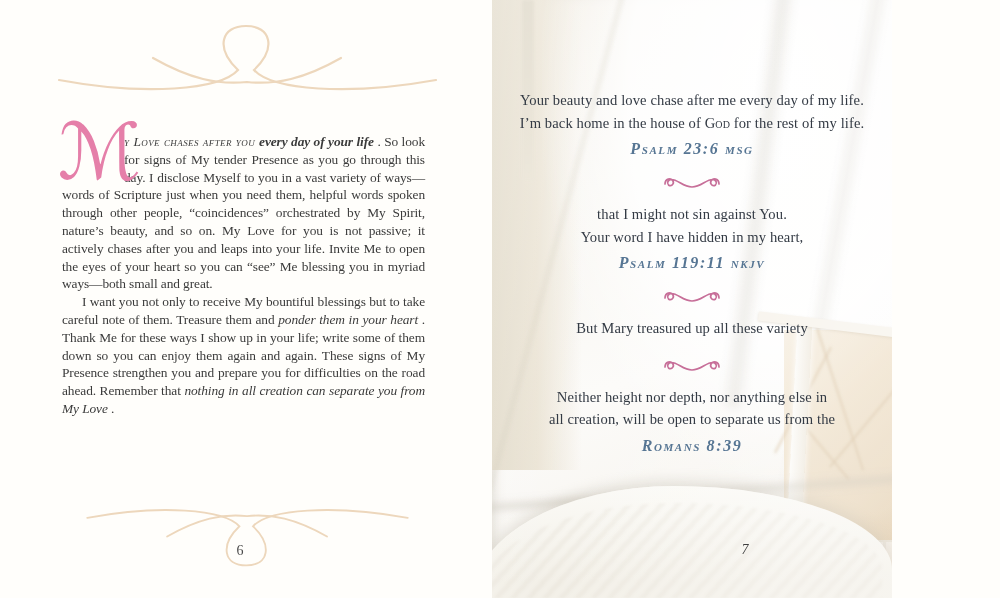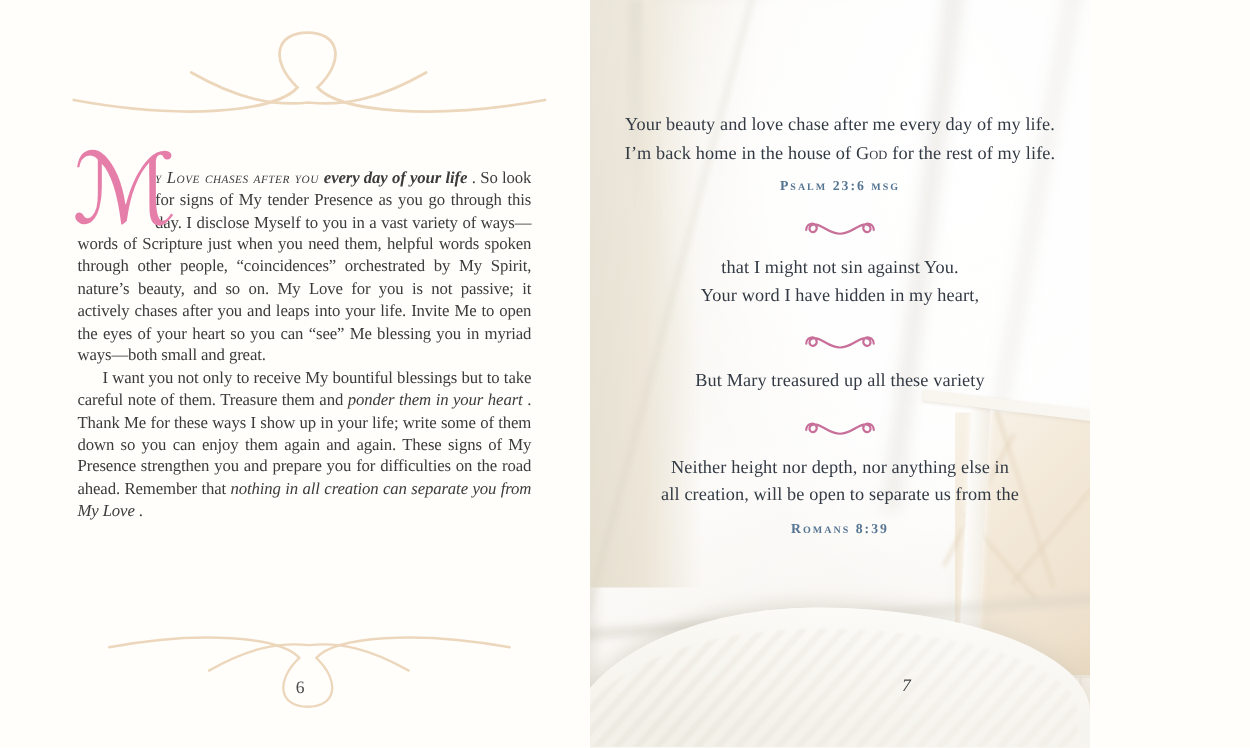--- a/index.html
+++ b/index.html
@@ -30,21 +30,21 @@
   }
   .sc-open{font-variant:small-caps;font-style:italic;letter-spacing:.4px;margin-top:48px;}
   .bi{font-weight:bold;font-style:italic;}
   .em{font-style:italic;}
   .pagenum-left{
     position:absolute;left:226px;top:543px;width:28px;text-align:center;
     font-size:14px;color:#4a4a4a;
   }
   
   .page-right{
-    position:absolute;left:472px;top:0;width:400px;height:598px;overflow:hidden;
+    position:absolute;left:492px;top:0;width:400px;height:598px;overflow:hidden;
     background:linear-gradient(160deg,#f1ece2 0%,#f8f6f1 30%,#fcfbf9 58%,#f3efe7 100%);
     box-shadow:inset 8px 0 12px -6px rgba(150,140,120,.28);
   }
   .ph{position:absolute;}
   .ph-wall-left{left:0;top:0;width:90px;height:470px;
     background:linear-gradient(90deg,#e2dbca 0%,#ebe4d5 50%,rgba(236,229,216,0) 100%);}
   .ph-sliver{left:30px;top:0;width:12px;height:180px;opacity:.55;filter:blur(1.5px);
     background:linear-gradient(180deg,#d6d0c0,#e9e3d4);}
   .ph-bright{left:50px;top:-60px;width:430px;height:540px;
     background:radial-gradient(ellipse at 55% 28%,#ffffff 0%,rgba(255,255,255,.88) 45%,rgba(255,255,255,0) 72%);}
@@ -86,21 +86,21 @@
     background:linear-gradient(180deg,transparent,rgba(186,180,166,.42),transparent);filter:blur(3px);}
   .ph-sheer{left:0;top:0;width:100%;height:100%;
     background:linear-gradient(105deg,rgba(255,255,255,.28),rgba(255,255,255,0) 38%,rgba(255,255,255,.3) 78%);}
   
   .verses{position:absolute;left:0;top:0;width:100%;padding-top:89px;text-align:center;color:#333a44;}
   .verse{font-size:14.6px;line-height:22.5px;letter-spacing:.1px;}
   .verse .line{display:block;}
   .sc{font-variant:small-caps;margin-top:37px;}
   .vref{
     margin-top:7px;font-variant:small-caps;letter-spacing:1.6px;
-    color:#567593;font-size:11px;line-height:16px;font-weight:bold;
+    color:#567593;font-size:16px;line-height:16px;font-weight:bold;font-style:italic;
   }
   .swirl{margin:14px auto 8px auto;width:66px;height:24px;}
   .swirl svg{display:block;width:100%;height:100%;}
   .pagenum-right{
     position:absolute;left:239px;top:542px;width:28px;text-align:center;
     font-size:14px;font-style:italic;color:#3f3f3f;
   }
 </style>
 </head>
 <body>
@@ -180,20 +180,21 @@
 
       <div class="swirl">
         <svg viewBox="0 0 66 24" fill="none" stroke="#c76f99" stroke-width="1.7" stroke-linecap="round">
           <path d="M6,13 C6,8 12,6 14,10 C15.5,13 12,16 9.5,14 C7.5,12 9,8.5 12.5,8.5 C19,8.5 24,16 33,16 C42,16 47,8.5 53.5,8.5 C57,8.5 58.5,12 56.5,14 C54,16 50.5,13 52,10 C54,6 60,8 60,13"></path>
         </svg>
       </div>
 
       <div class="verse">
         <span class="line">that I might not sin against You.</span>
         <span class="line">Your word I have hidden in my heart,</span>
+        <div class="vref">Psalm 119:11 nkjv</div>
       </div>
 
       <div class="swirl">
         <svg viewBox="0 0 66 24" fill="none" stroke="#c76f99" stroke-width="1.7" stroke-linecap="round">
           <path d="M6,13 C6,8 12,6 14,10 C15.5,13 12,16 9.5,14 C7.5,12 9,8.5 12.5,8.5 C19,8.5 24,16 33,16 C42,16 47,8.5 53.5,8.5 C57,8.5 58.5,12 56.5,14 C54,16 50.5,13 52,10 C54,6 60,8 60,13"></path>
         </svg>
       </div>
 
       <div class="verse">
         <span class="line">But Mary treasured up all these variety</span>

